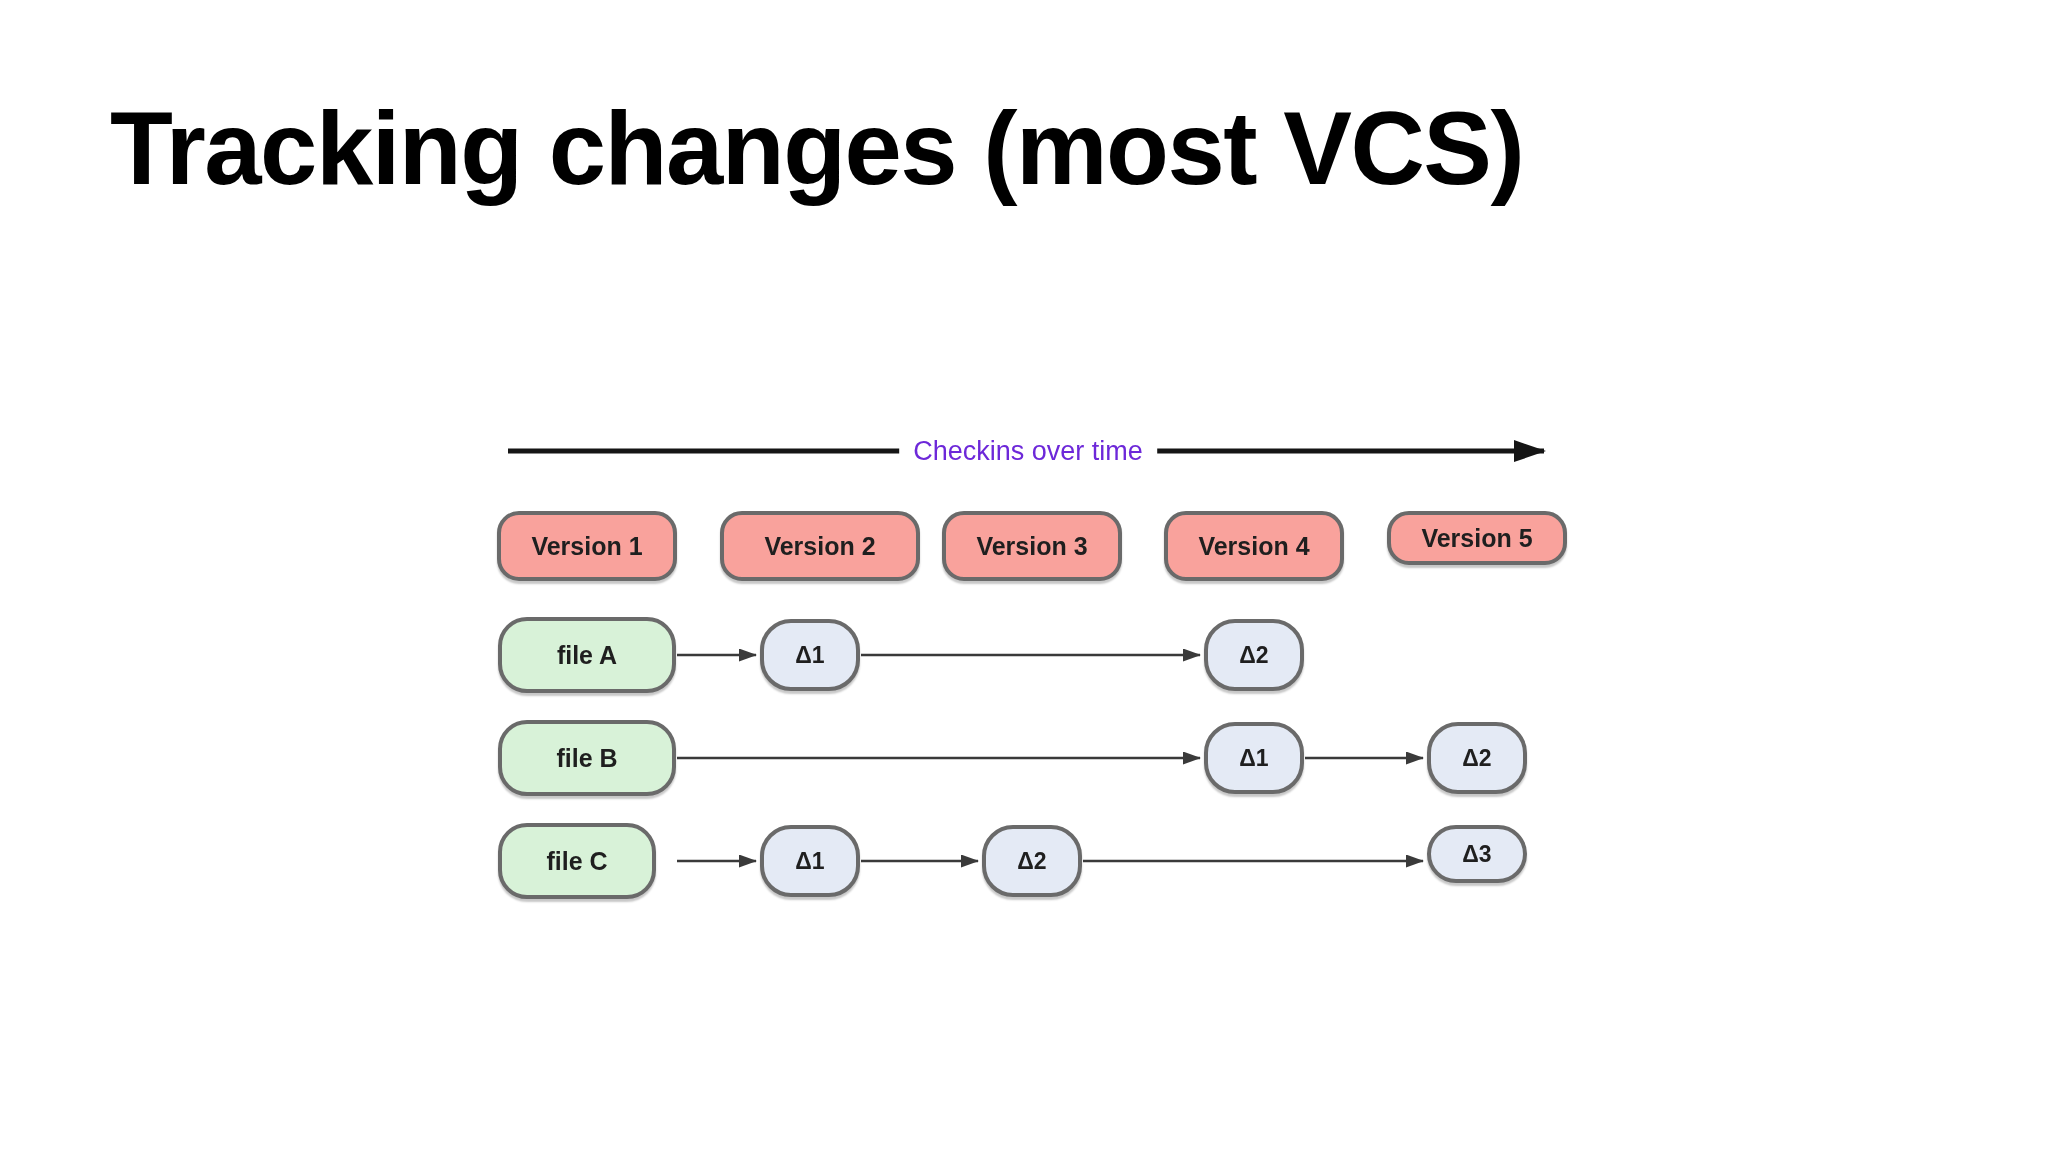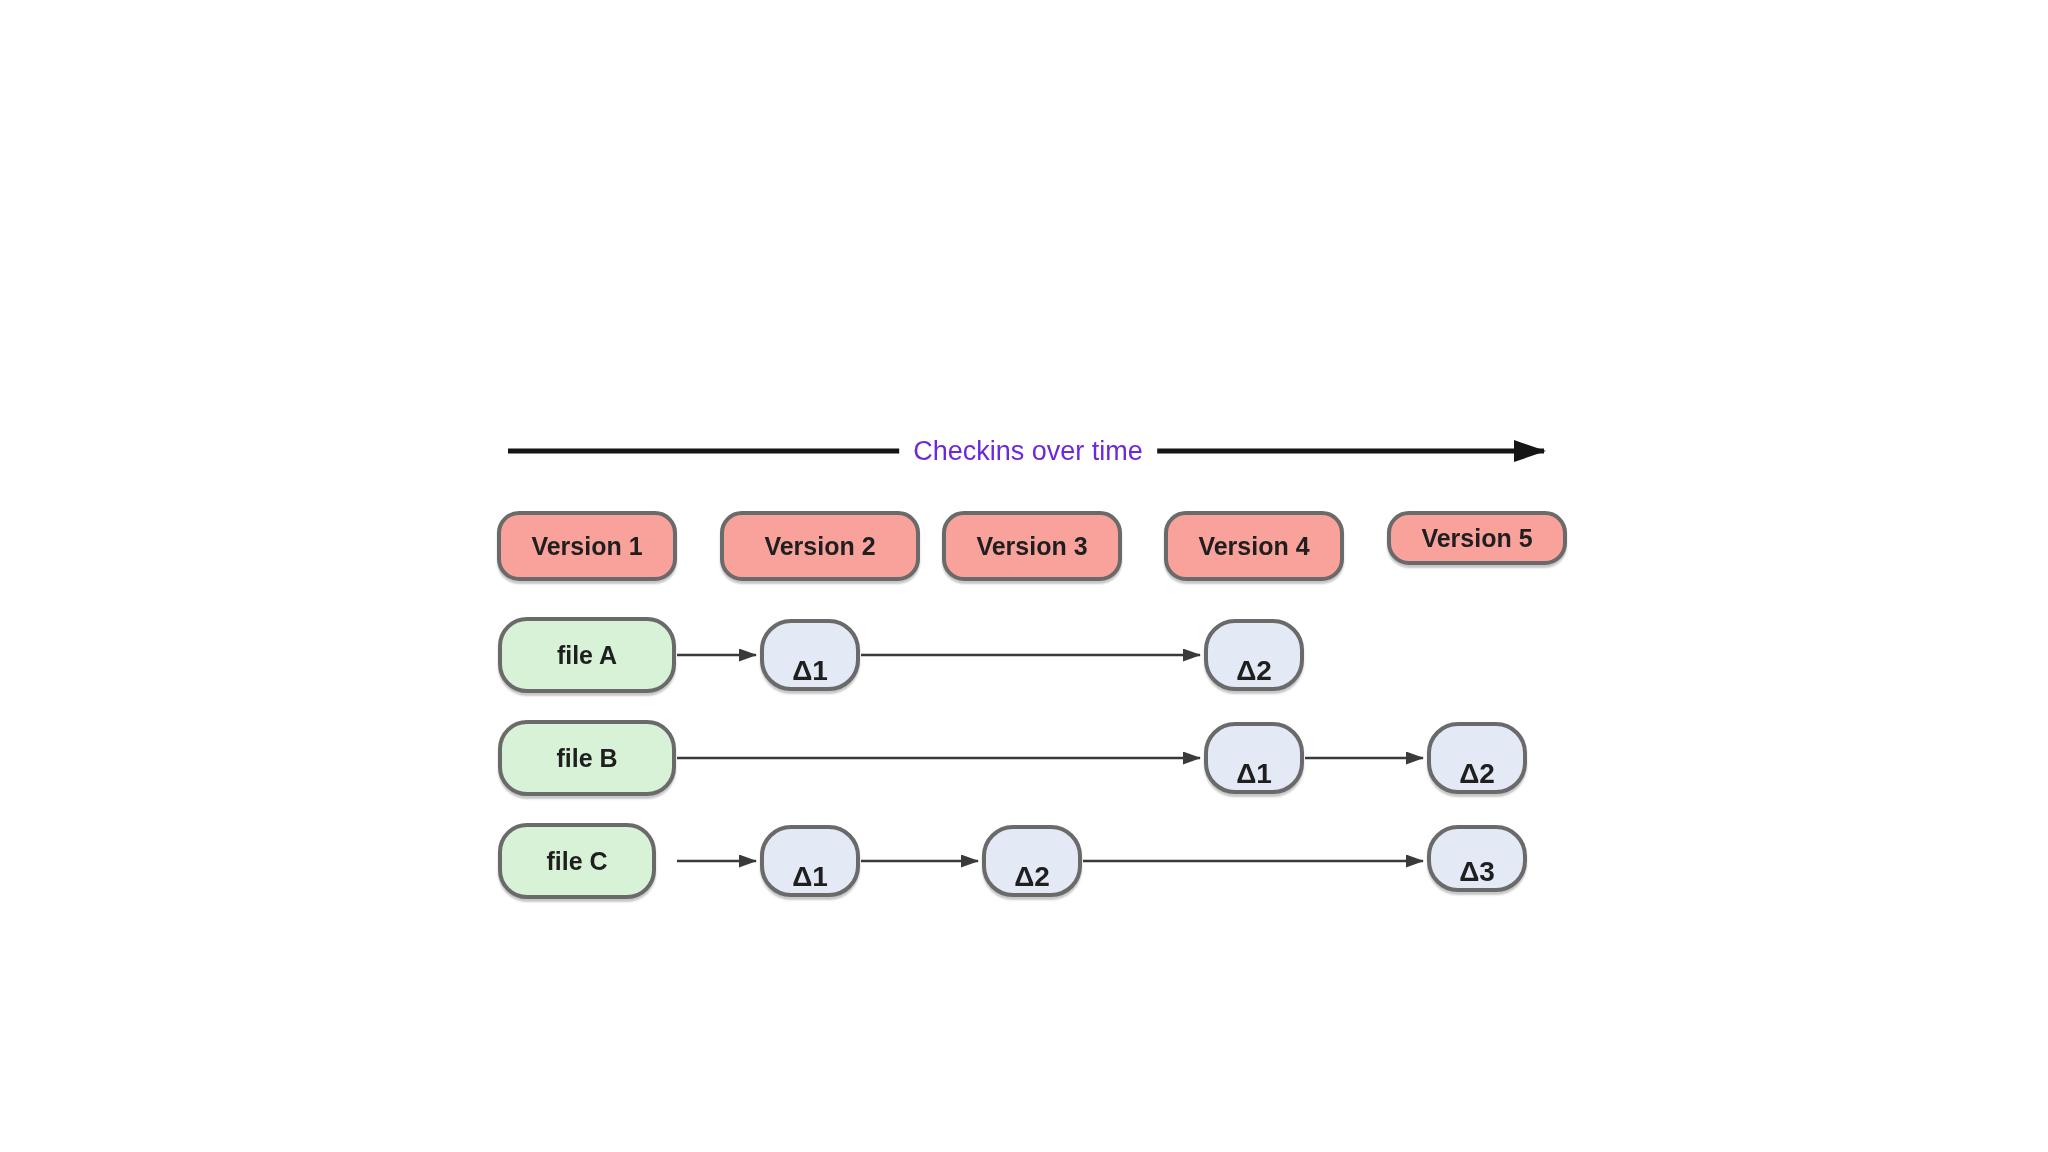--- a/index.html
+++ b/index.html
@@ -43,27 +43,28 @@
     display: flex;
     align-items: center;
     justify-content: center;
     box-shadow: 0 3px 2px rgba(0,0,0,0.22);
     font-weight: bold;
     color: #1f1f1f;
     white-space: nowrap;
   }
   .box.version { background: var(--version-fill, #f9a29c); border-radius: 22px; font-size: 25px; margin-top: 8px; }
   .box.file    { background: var(--file-fill, #d8f2d8);    border-radius: 29px; font-size: 25px; }
-  .box.delta   { background: var(--delta-fill, #e4eaf5);   border-radius: 31px; font-size: 28px; align-items: flex-end; }
+  .box.delta   { background: var(--delta-fill, #e4eaf5);   border-radius: 31px; font-size: 23px; }
 </style>
 </head>
 <body>
 
 <div class="slide">
 
+  <h1 class="title">Tracking changes (most VCS)</h1>
 
   <div class="diagram">
 
     <svg class="arrow-layer" width="2048" height="1152">
       <defs>
         <marker id="head-small" markerUnits="userSpaceOnUse" markerWidth="22" markerHeight="16" refX="17" refY="6.5" orient="auto">
           <path d="M0,0 L18,6.5 L0,13 z" fill="#3A3A3A"></path>
         </marker>
         <marker id="head-big" markerUnits="userSpaceOnUse" markerWidth="36" markerHeight="26" refX="30" refY="11" orient="auto">
           <path d="M0,0 L32,11 L0,22 z" fill="#151515"></path>
@@ -117,21 +118,21 @@
         </div>
         <div class="box file" style="left: 498px; top: 823px; width: 158px; height: 76px;">
           <span>file C</span>
         </div>
         <div class="box delta" style="left: 760px; top: 825px; width: 100px; height: 72px;">
           <span>Δ1</span>
         </div>
         <div class="box delta" style="left: 982px; top: 825px; width: 100px; height: 72px;">
           <span>Δ2</span>
         </div>
-        <div class="box delta" style="left: 1427px; top: 825px; width: 100px; height: 67px;">
+        <div class="box delta" style="left: 1427px; top: 825px; width: 100px; height: 58px;">
           <span>Δ3</span>
         </div>
       </div>
 
     <div class="timeline-label">Checkins over time</div>
 
   </div>
 </div>
 
 </body></html>

